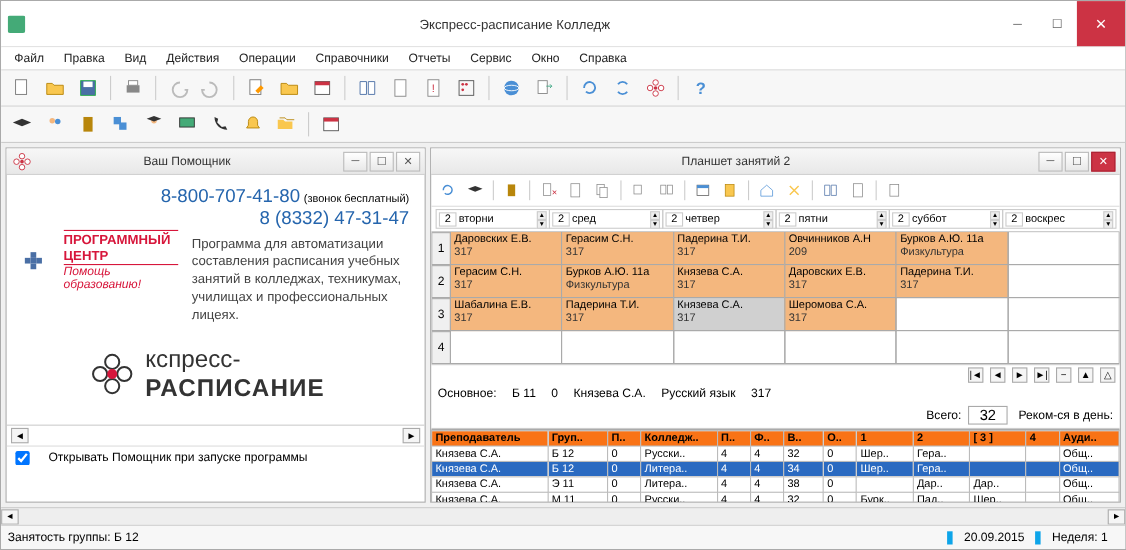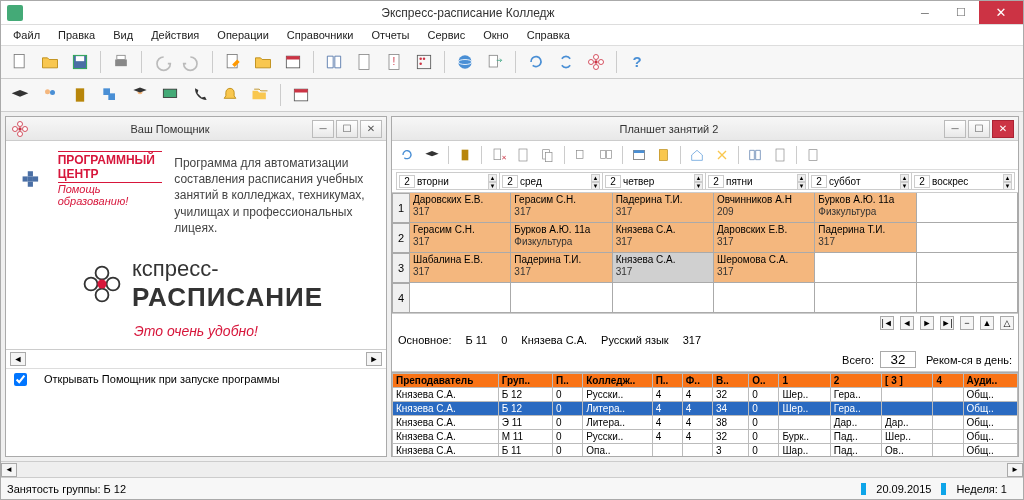--- a/index.html
+++ b/index.html
@@ -1,17 +1,17 @@
 <!DOCTYPE html>
 <html><head>
 <meta charset="utf-8">
 <style>
 * { box-sizing: border-box; margin: 0; padding: 0; }
 body { font-family: "Segoe UI", Tahoma, sans-serif; font-size: 11px; background: #fff; width: 1024px; height: 500px; overflow: hidden; display: flex; flex-direction: column; border: 1px solid #aaa; }
-.titlebar { display: flex; align-items: center; background: #fff; height: 24px; border-bottom: 1px solid #ddd; }
+.titlebar { display: flex; align-items: center; background: #fff; height: 42px; border-bottom: 1px solid #ddd; }
 .titlebar .icon { width: 16px; height: 16px; margin: 0 6px; }
 .titlebar .title { flex: 1; text-align: center; font-size: 12px; color: #333; }
 .winbtns { display: flex; height: 100%; }
 .winbtn { width: 36px; height: 100%; display: flex; align-items: center; justify-content: center; cursor: pointer; color: #666; font-family: Arial; }
 .winbtn.close { background: #c34; color: #fff; width: 44px; font-size: 13px; }
 .menubar { display: flex; background: #fff; padding: 2px 4px; gap: 2px; }
 .menuitem { padding: 2px 8px; cursor: pointer; color: #222; }
 .toolbar { display: flex; align-items: center; gap: 4px; padding: 3px 6px; background: #f7f7f7; border-top: 1px solid #ddd; border-bottom: 1px solid #ccc; }
 .tbsep { width: 1px; height: 22px; background: #ccc; margin: 0 3px; }
 .tbbtn { width: 26px; height: 26px; display: flex; align-items: center; justify-content: center; cursor: pointer; border-radius: 2px; }
@@ -27,21 +27,21 @@
 .panel-body { flex: 1; display: flex; flex-direction: column; overflow: hidden; }
 .helper-body { padding: 10px 14px; overflow-y:auto; font-size: 12px; }
 .helper-top { display:flex; gap:12px; }
 .logo-block { width: 180px; }
 .logo-title { color: #d7163b; font-weight: bold; font-size: 12px; border-top: 1px solid #d7163b; border-bottom: 1px solid #d7163b; padding: 1px 0; }
 .logo-sub { font-style: italic; color: #d7163b; font-size: 11px; }
 .helper-phone { color: #2565ad; font-size: 17px; font-weight: 500; text-align: right; }
 .helper-desc { color: #444; font-size: 12px; margin-top: 4px; line-height: 1.35; }
 .helper-product { display:flex; align-items:center; gap:8px; margin: 20px 0 10px 60px; }
 .helper-product .ptxt1 { font-size: 22px; color: #333; }
-.helper-product .ptxt2 { font-size: 26px; font-weight: 600; color: #333; letter-spacing: 1px; }
+.helper-product .ptxt2 { font-size: 22px; font-weight: 600; color: #333; letter-spacing: 1px; }
 .helper-tag { color: #d7163b; font-style: italic; text-align: center; font-size: 14px; margin-top: 6px; }
 .helper-check { padding: 4px 8px; border-top: 1px solid #ddd; display:flex; align-items:center; gap:17px; }
 .small-toolbar { display:flex; gap:3px; padding:3px 4px; border-bottom:1px solid #ddd; align-items:center; flex-wrap: nowrap; }
 .stbtn { width:22px; height:22px; display:flex; align-items:center; justify-content:center; cursor:pointer; }
 .stbtn svg { width:16px; height:16px; }
 .stsep { width:1px; height:18px; background:#ccc; margin:0 2px; }
 .days-row { display:flex; padding:2px 4px; gap:0; border-bottom:1px solid #ccc; }
 .day-header { flex:1; display:flex; align-items:center; gap:2px; min-width:0; border:1px solid #ccc; margin-right:-1px; padding:1px 2px; }
 .day-header input { width:16px; text-align:center; border:1px solid #ccc; font-size:10px; }
 .day-header .daylbl { flex:1; overflow:hidden; text-overflow:ellipsis; white-space:nowrap; font-size:10px; }
@@ -292,20 +292,25 @@
           <circle cx="6" cy="12" r="3" fill="#fff" stroke="#c34"></circle>
           <circle cx="12" cy="12" r="2" fill="#c34"></circle>
         </svg>
       <div class="ptxt">Ваш Помощник</div>
       <div class="pbtn">─</div>
       <div class="pbtn">☐</div>
       <div class="pbtn">✕</div>
     </div>
     <div class="panel-body">
       <div class="helper-body">
+        <div style="text-align:right">
+          <span class="helper-phone">8-800-707-41-80</span>
+          <small>(звонок бесплатный)</small><br>
+          <span class="helper-phone">8 (8332) 47-31-47</span>
+        </div>
         <div class="helper-top">
           <div class="logo-block">
             <div style="display:flex;align-items:center;gap:17px">
               <svg width="28" height="28" viewBox="0 0 24 24">
                   <rect x="9" y="3" width="6" height="6" fill="#4a6fa5"></rect>
                   <rect x="3" y="9" width="6" height="6" fill="#4a6fa5"></rect>
                   <rect x="15" y="9" width="6" height="6" fill="#4a6fa5"></rect>
                   <rect x="9" y="15" width="6" height="6" fill="#4a6fa5"></rect>
                   <rect x="9" y="9" width="6" height="6" fill="#4a6fa5"></rect>
                 </svg>
@@ -323,21 +328,20 @@
               <circle cx="18" cy="12" r="3.5" fill="#fff" stroke="#333"></circle>
               <circle cx="12" cy="18" r="3.5" fill="#fff" stroke="#333"></circle>
               <circle cx="6" cy="12" r="3.5" fill="#fff" stroke="#333"></circle>
               <circle cx="12" cy="12" r="2.5" fill="#d7163b"></circle>
             </svg>
           <div>
             <div class="ptxt1">кспресс-</div>
             <div class="ptxt2">РАСПИСАНИЕ</div>
           </div>
         </div>
-        <div class="helper-tag">Это очень удобно!</div>
       </div>
       <div class="nav-row">
         <div class="arrow">◄</div>
         <div class="arrow">►</div>
       </div>
       <div class="helper-check">
         <input type="checkbox" checked="" style="">
         <span>Открывать Помощник при запуске программы</span>
       </div>
     </div>

